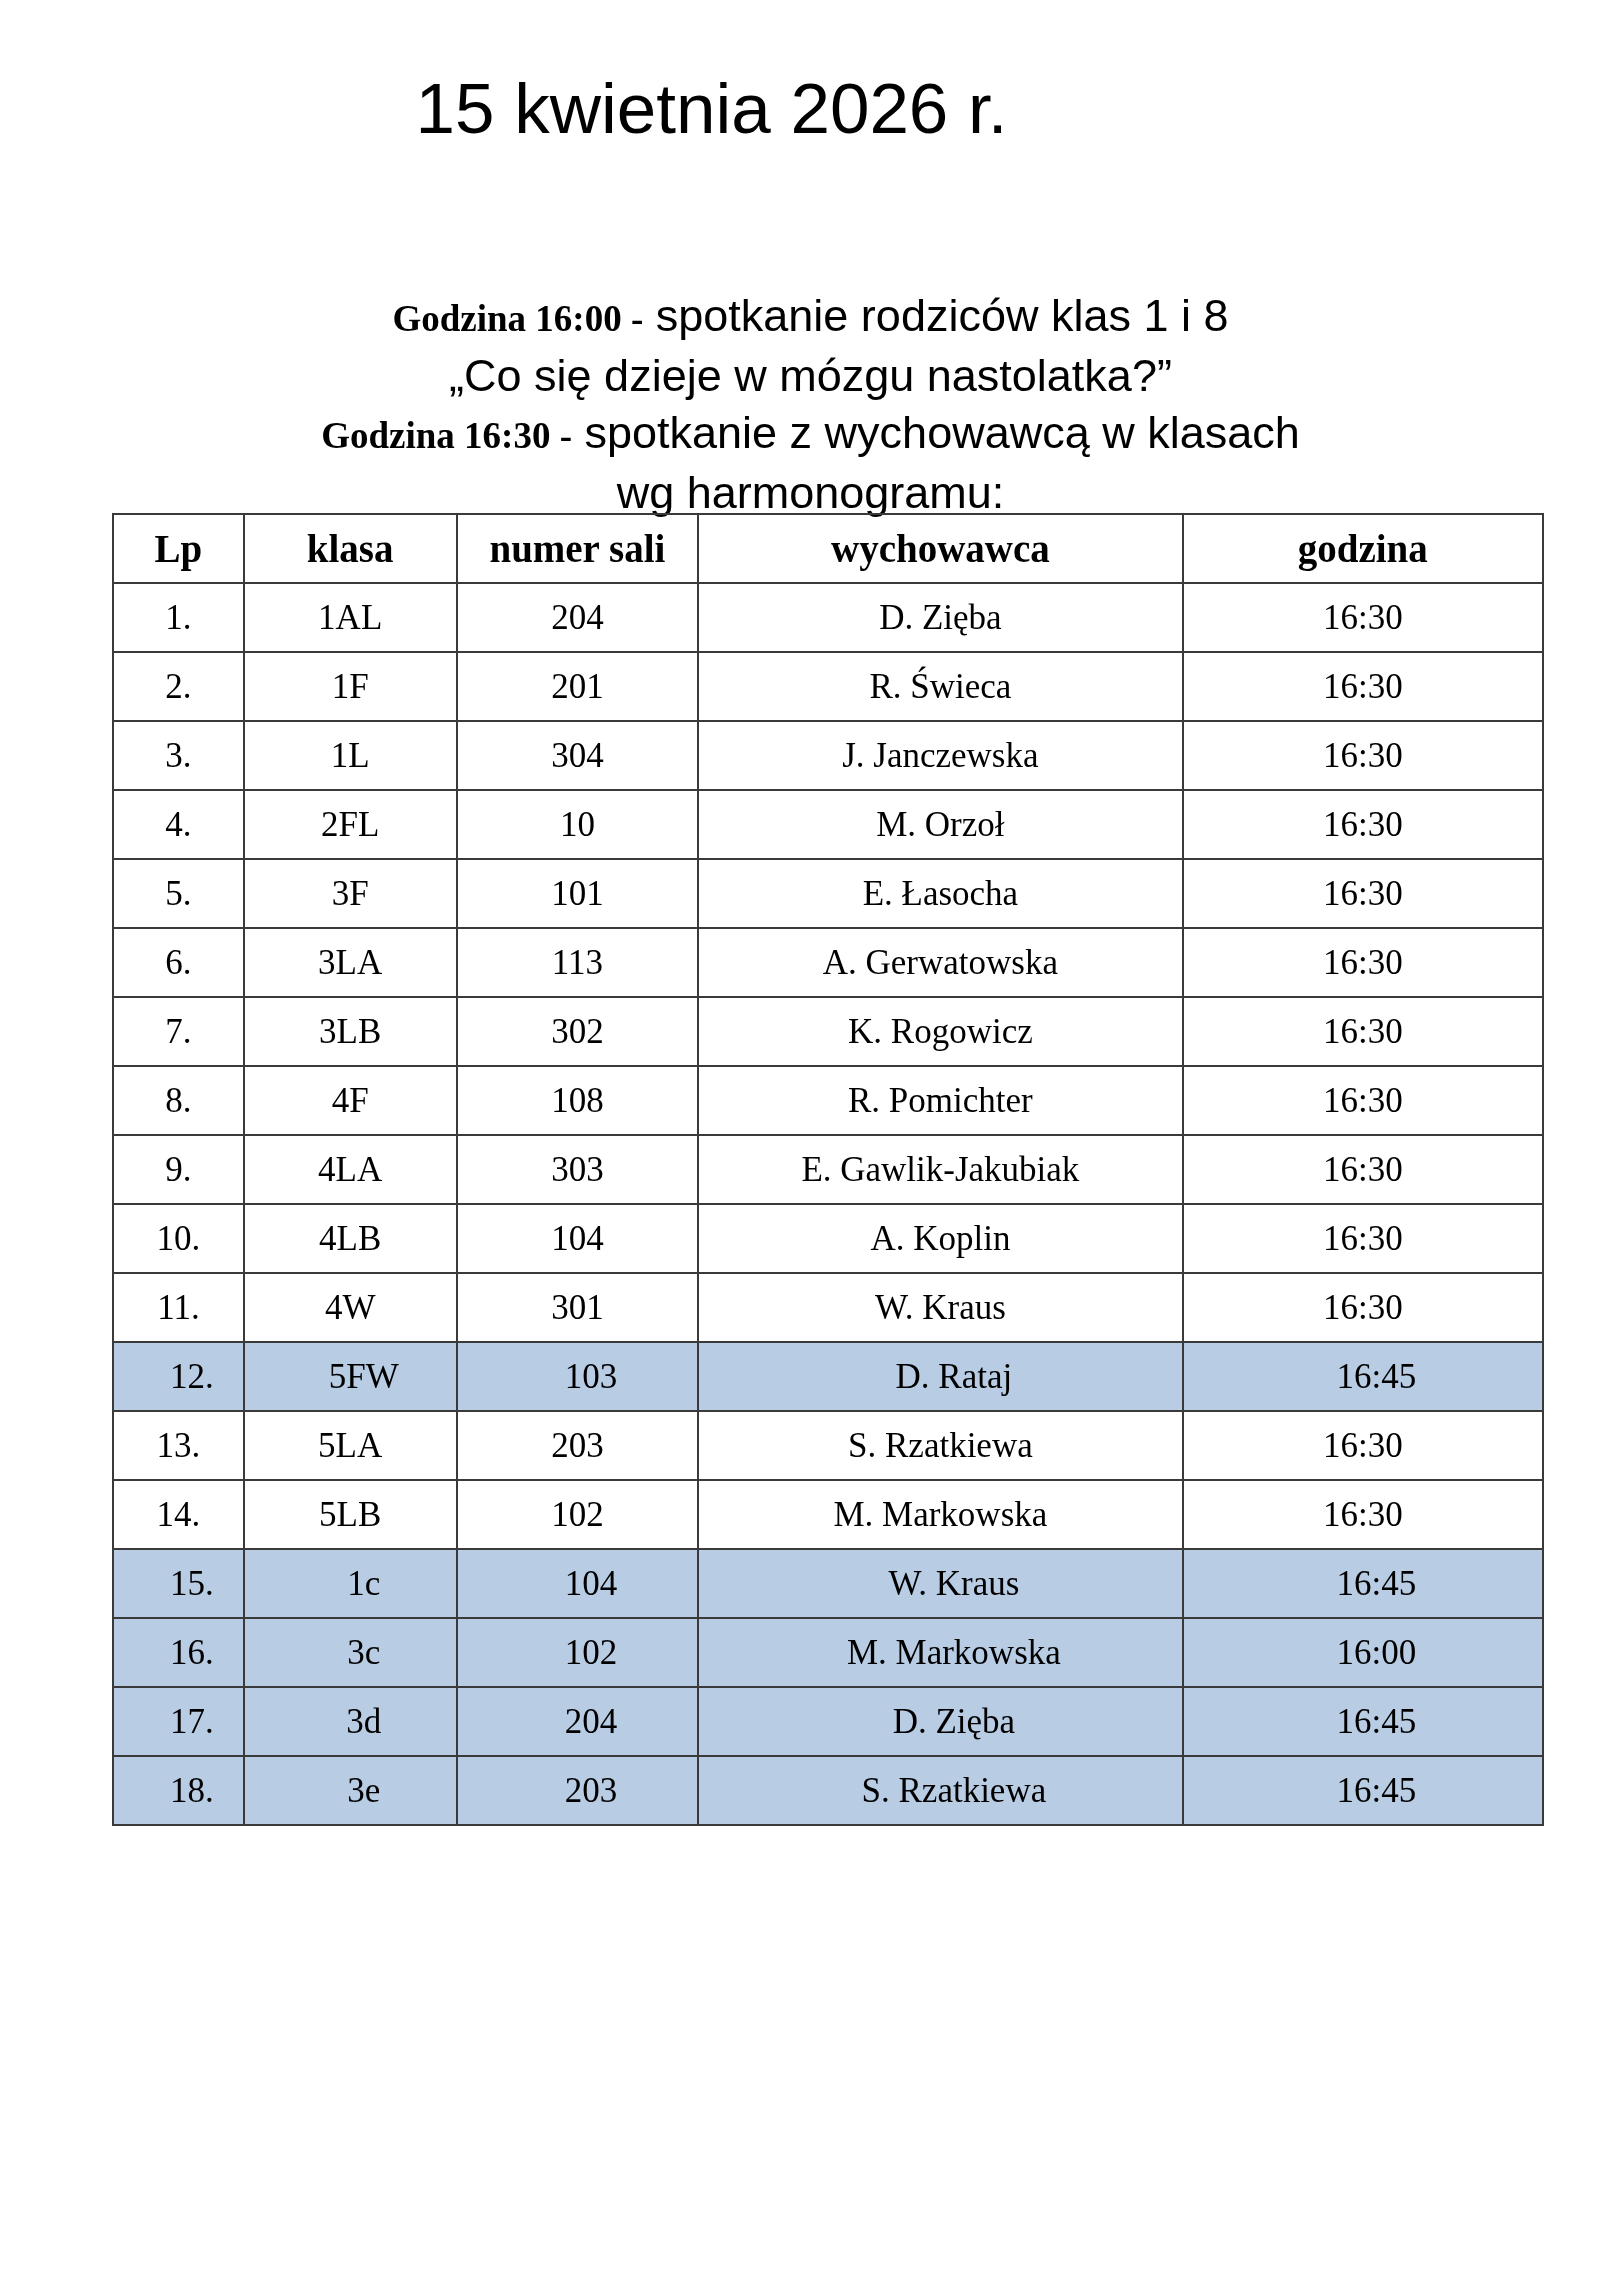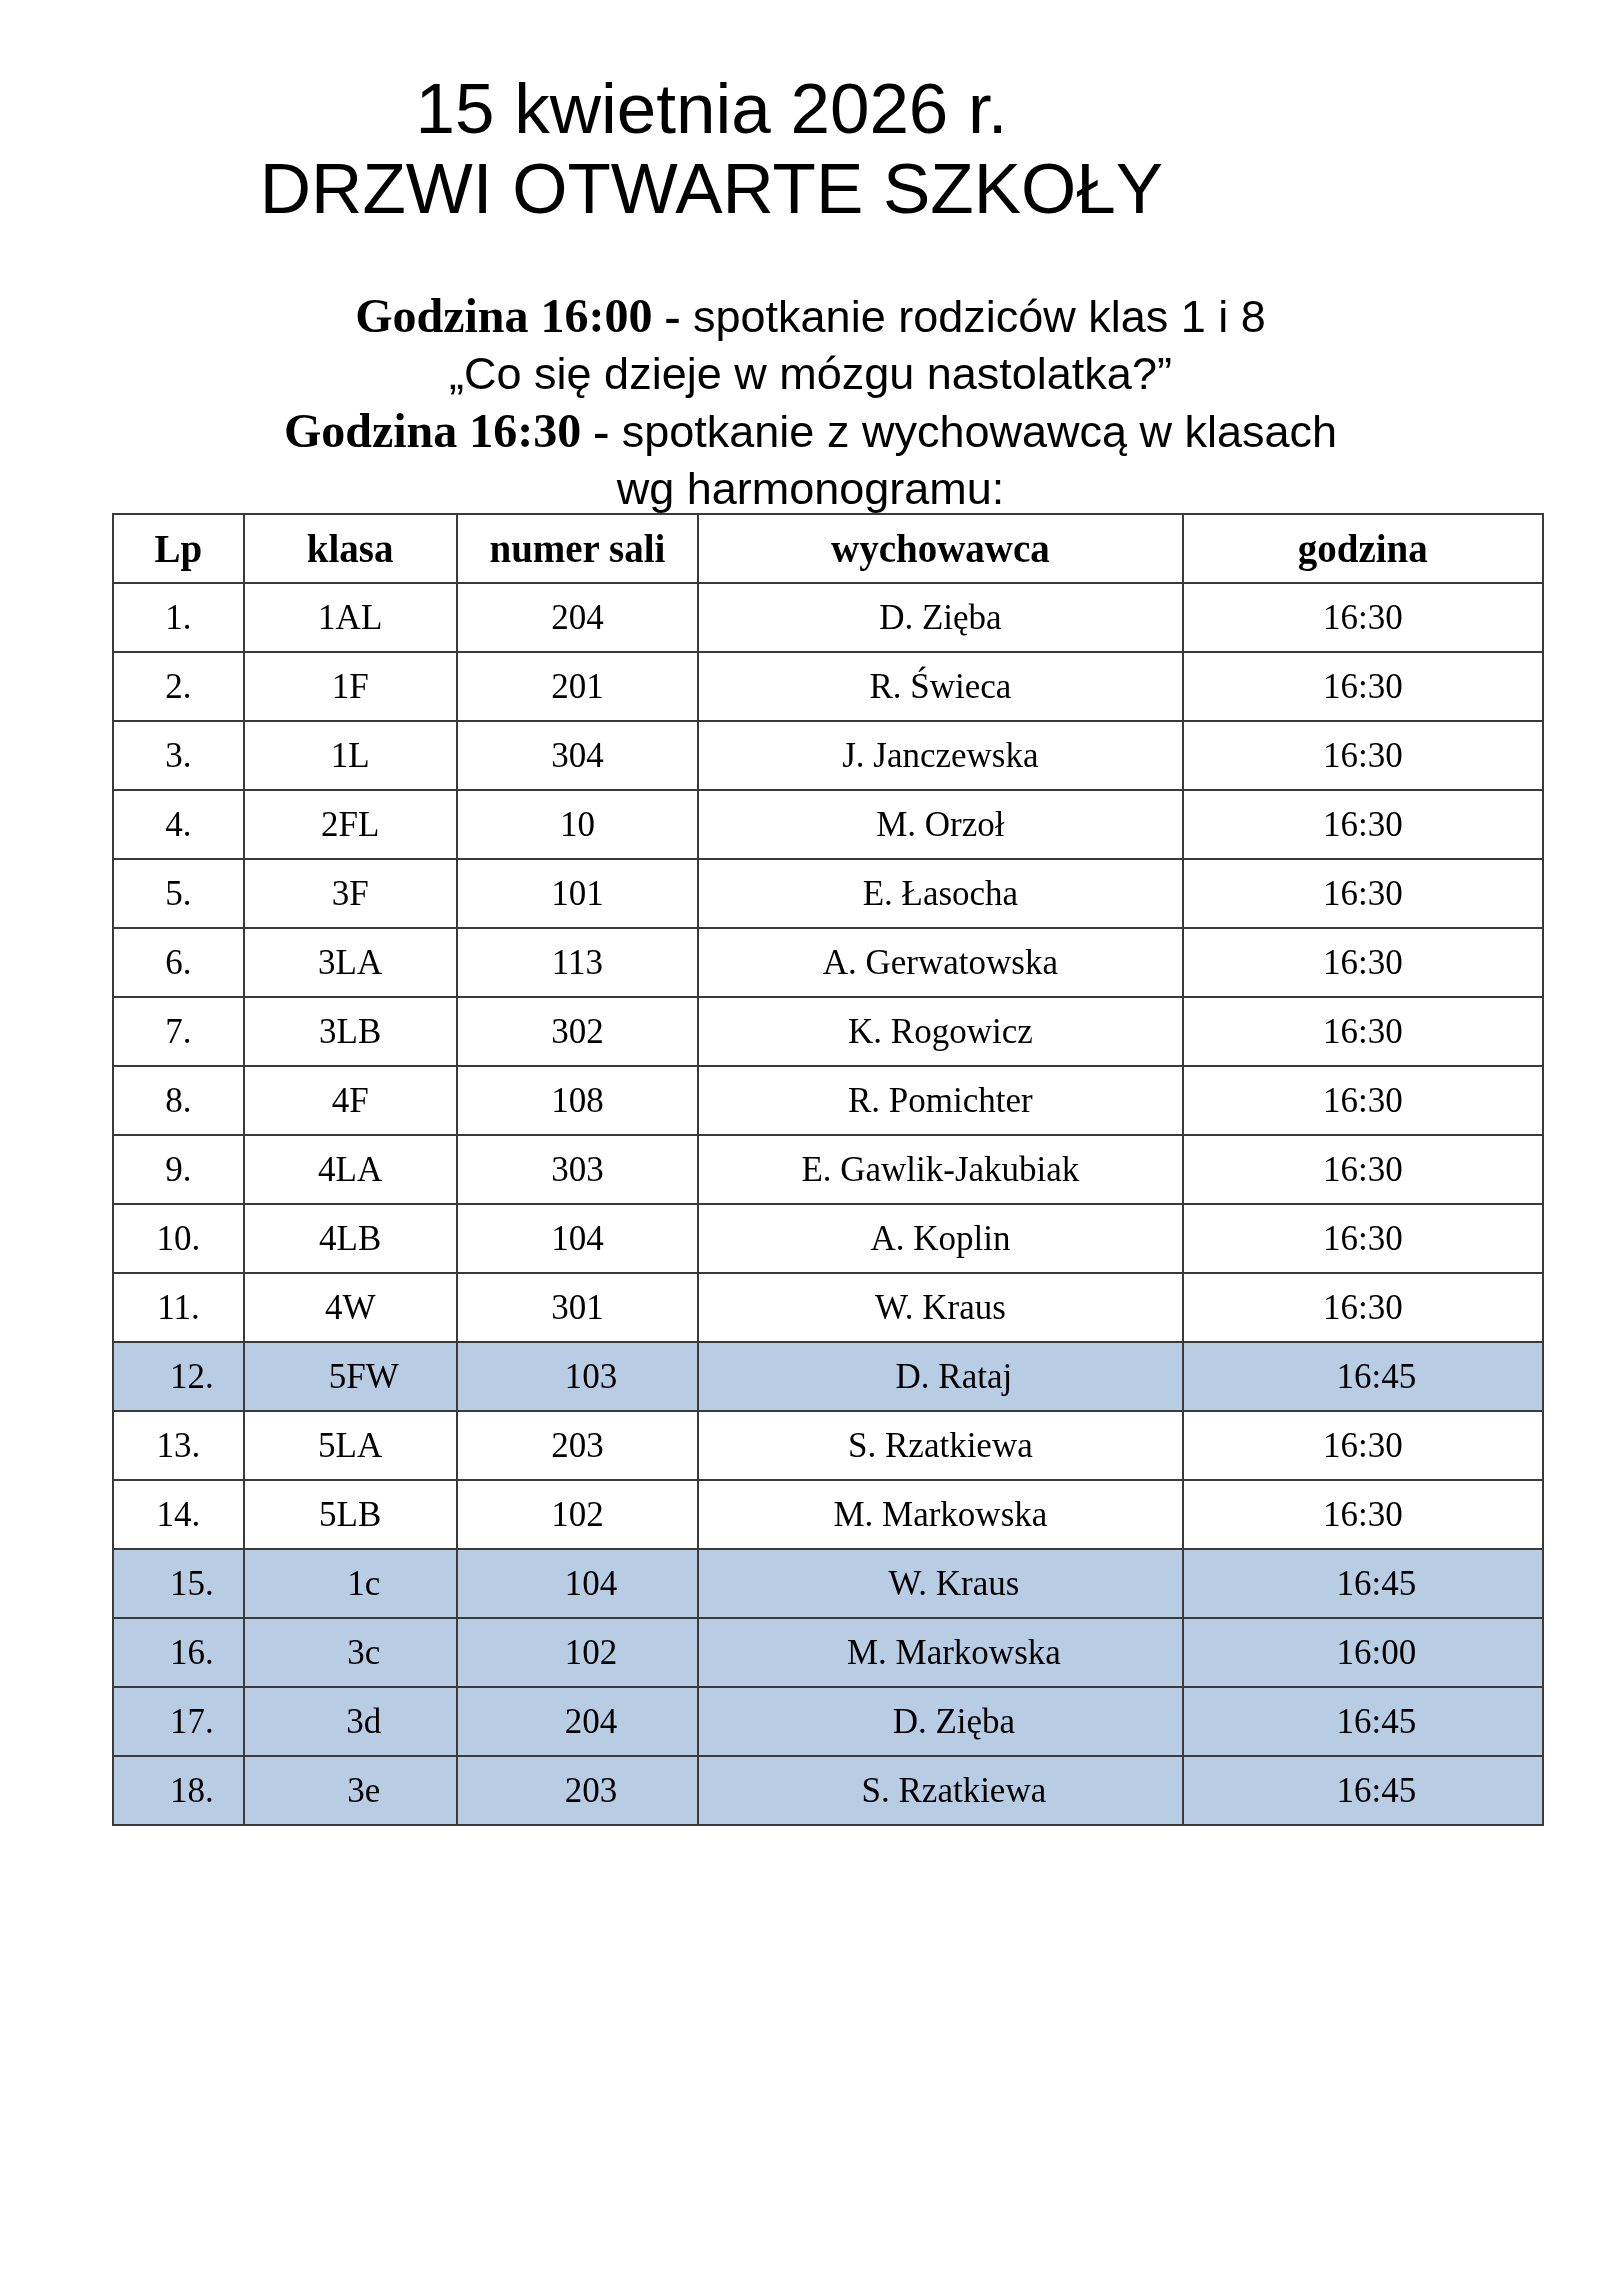--- a/index.html
+++ b/index.html
@@ -14,21 +14,21 @@
   .intro {
     position: absolute; left: 0; top: 287px; width: 1621px;
     text-align: center;
     font-family: "Liberation Sans", sans-serif;
     font-size: 45px; line-height: 57px;
   }
   .intro .line { white-space: nowrap; }
   .intro .strong {
     font-family: "Liberation Serif", serif;
     font-weight: bold;
-    font-size: 48px;
+    font-size: 37px;
   }
   table.schedule {
     position: absolute; left: 112px; top: 513px;
     width: 1432px;
     border-collapse: collapse;
     font-family: "Liberation Serif", serif;
     border: 2px solid #222;
   }
   table.schedule th, table.schedule td {
     border: 2px solid #3a3a3a;
@@ -43,21 +43,20 @@
   col.c2 { width: 213px; }
   col.c3 { width: 242px; }
   col.c4 { width: 485px; }
   col.c5 { width: 361px; }
 </style>
 </head>
 <body>
 
 <div class="title">
   <div>15 kwietnia 2026 r.</div>
-  <div>DRZWI OTWARTE SZKOŁY</div>
 </div>
 
 <div class="intro">
   <div class="line">
     <span class="strong">Godzina 16:00 -</span><span> spotkanie rodziców klas 1 i 8</span>
   </div>
   <div class="line">„Co się dzieje w mózgu nastolatka?”</div>
   <div class="line">
     <span class="strong">Godzina 16:30 -</span><span> spotkanie z wychowawcą w klasach</span>
   </div>

